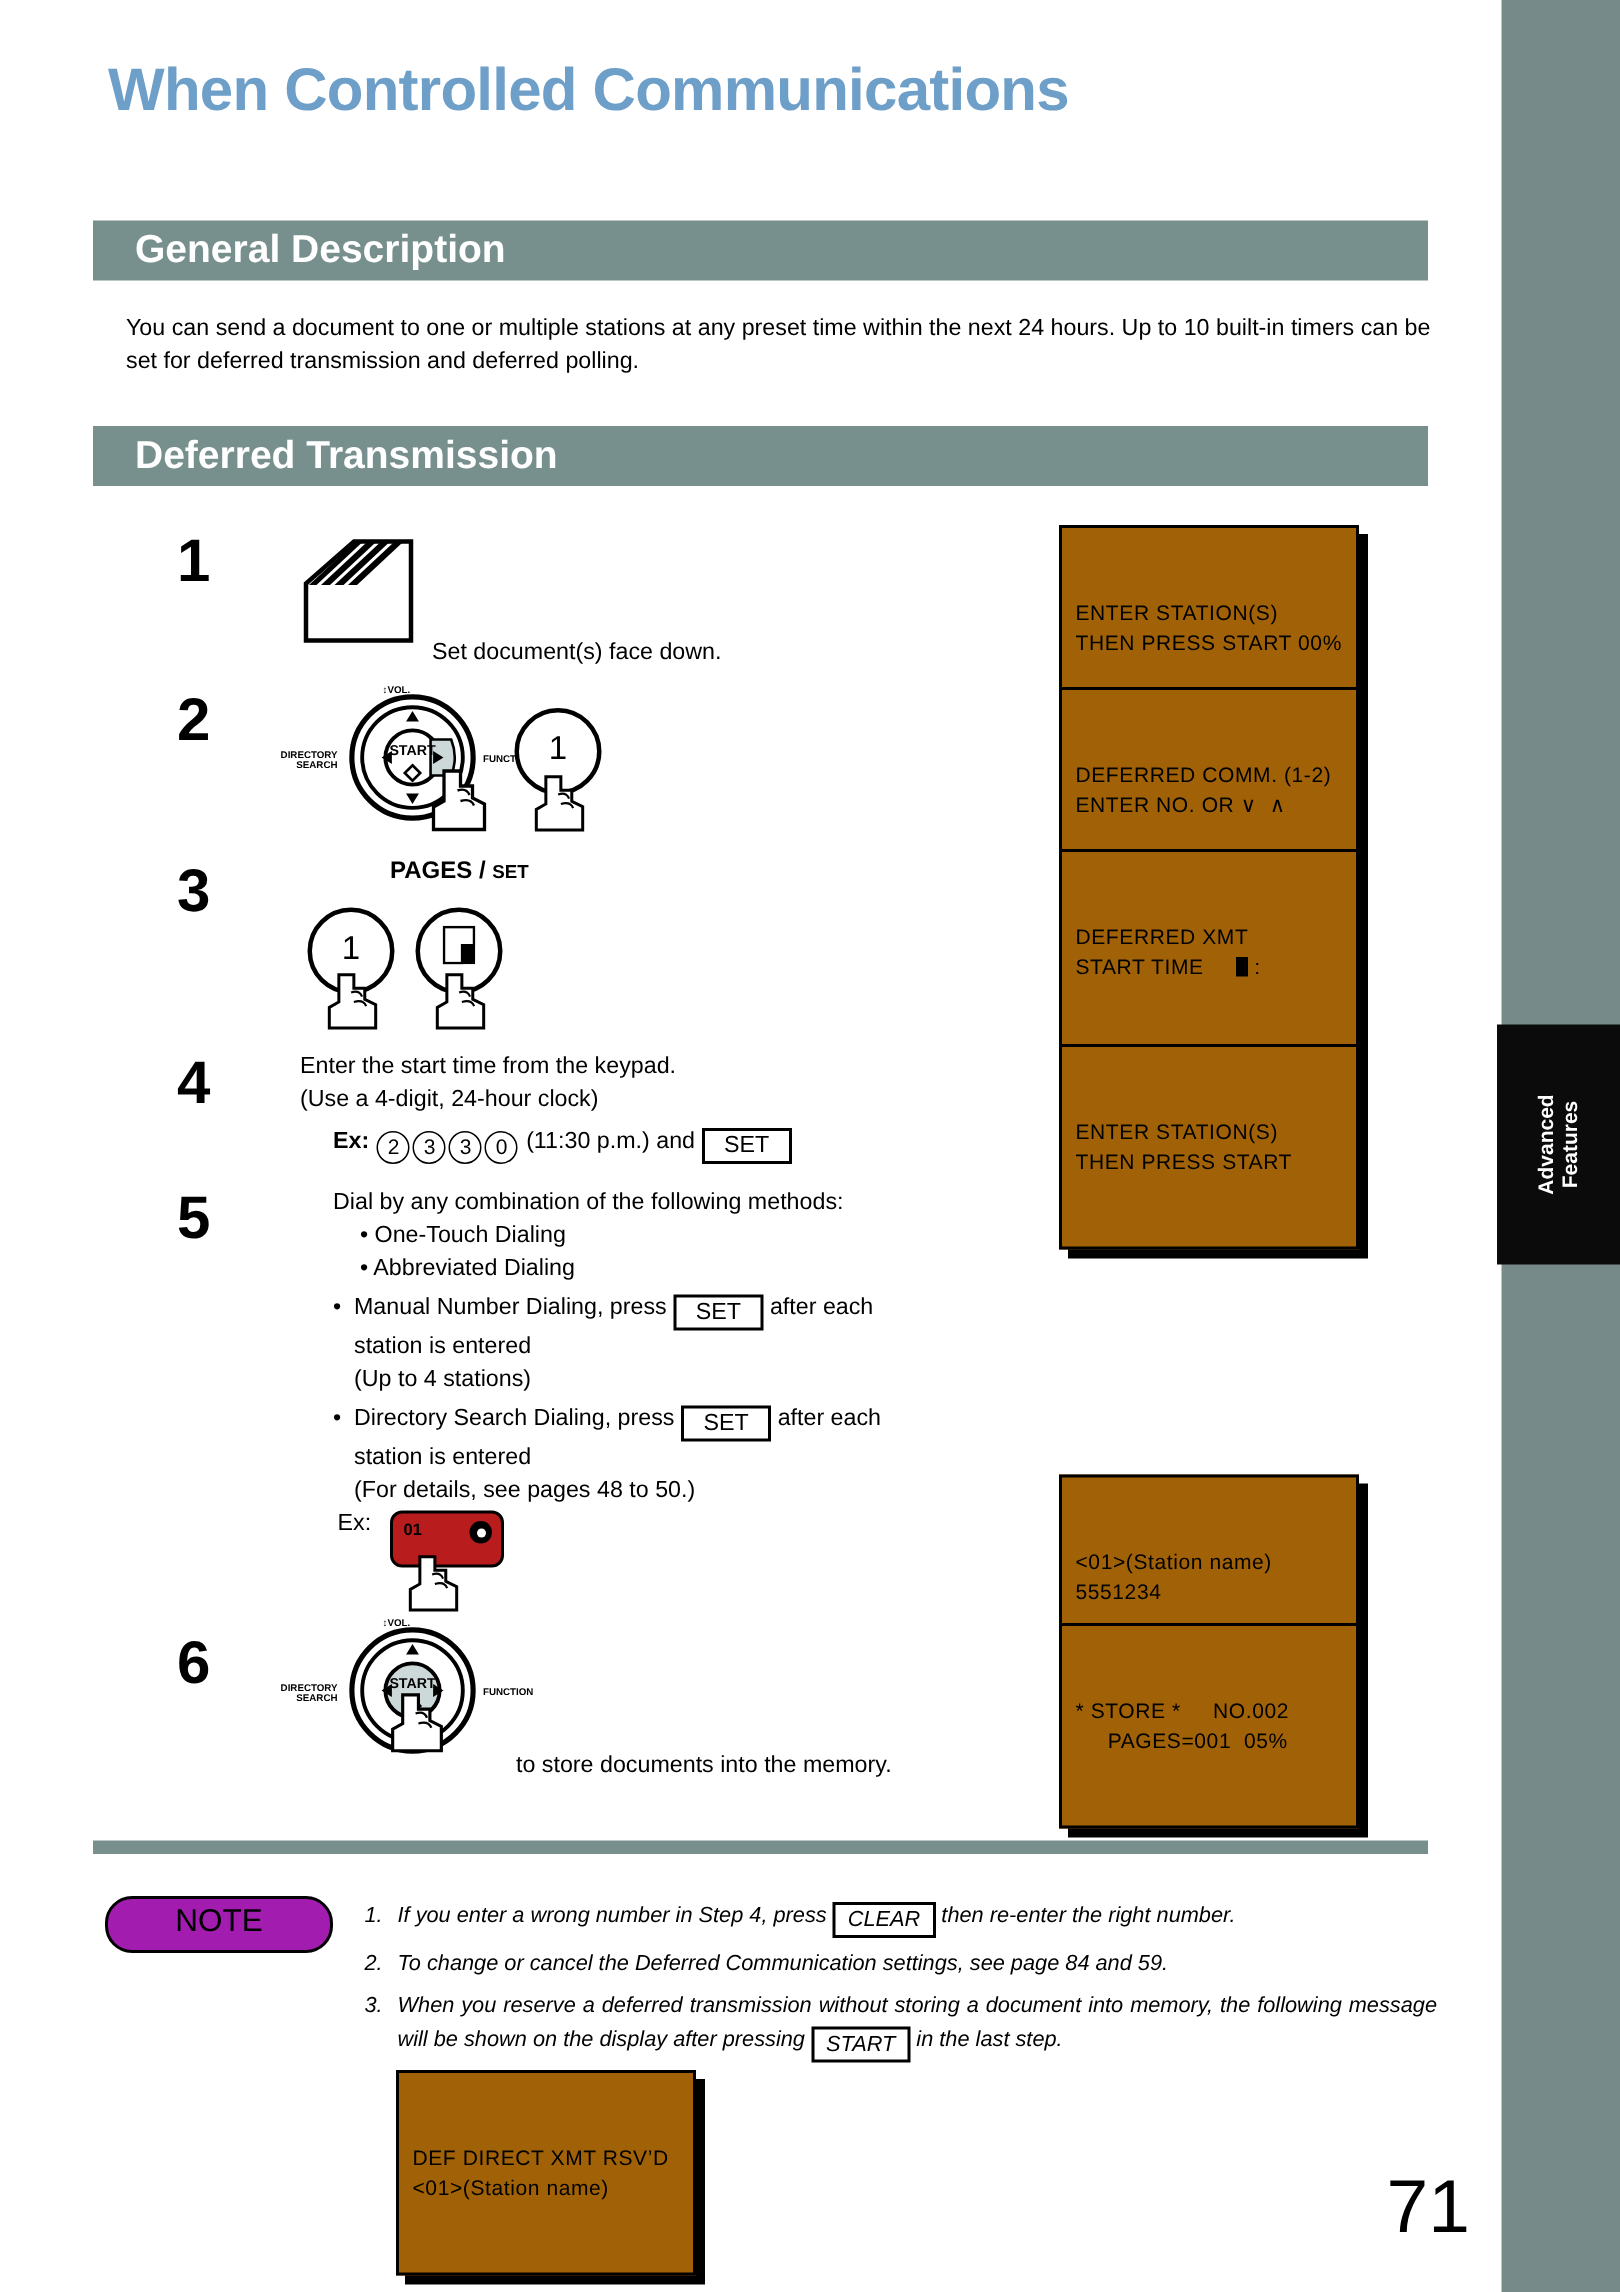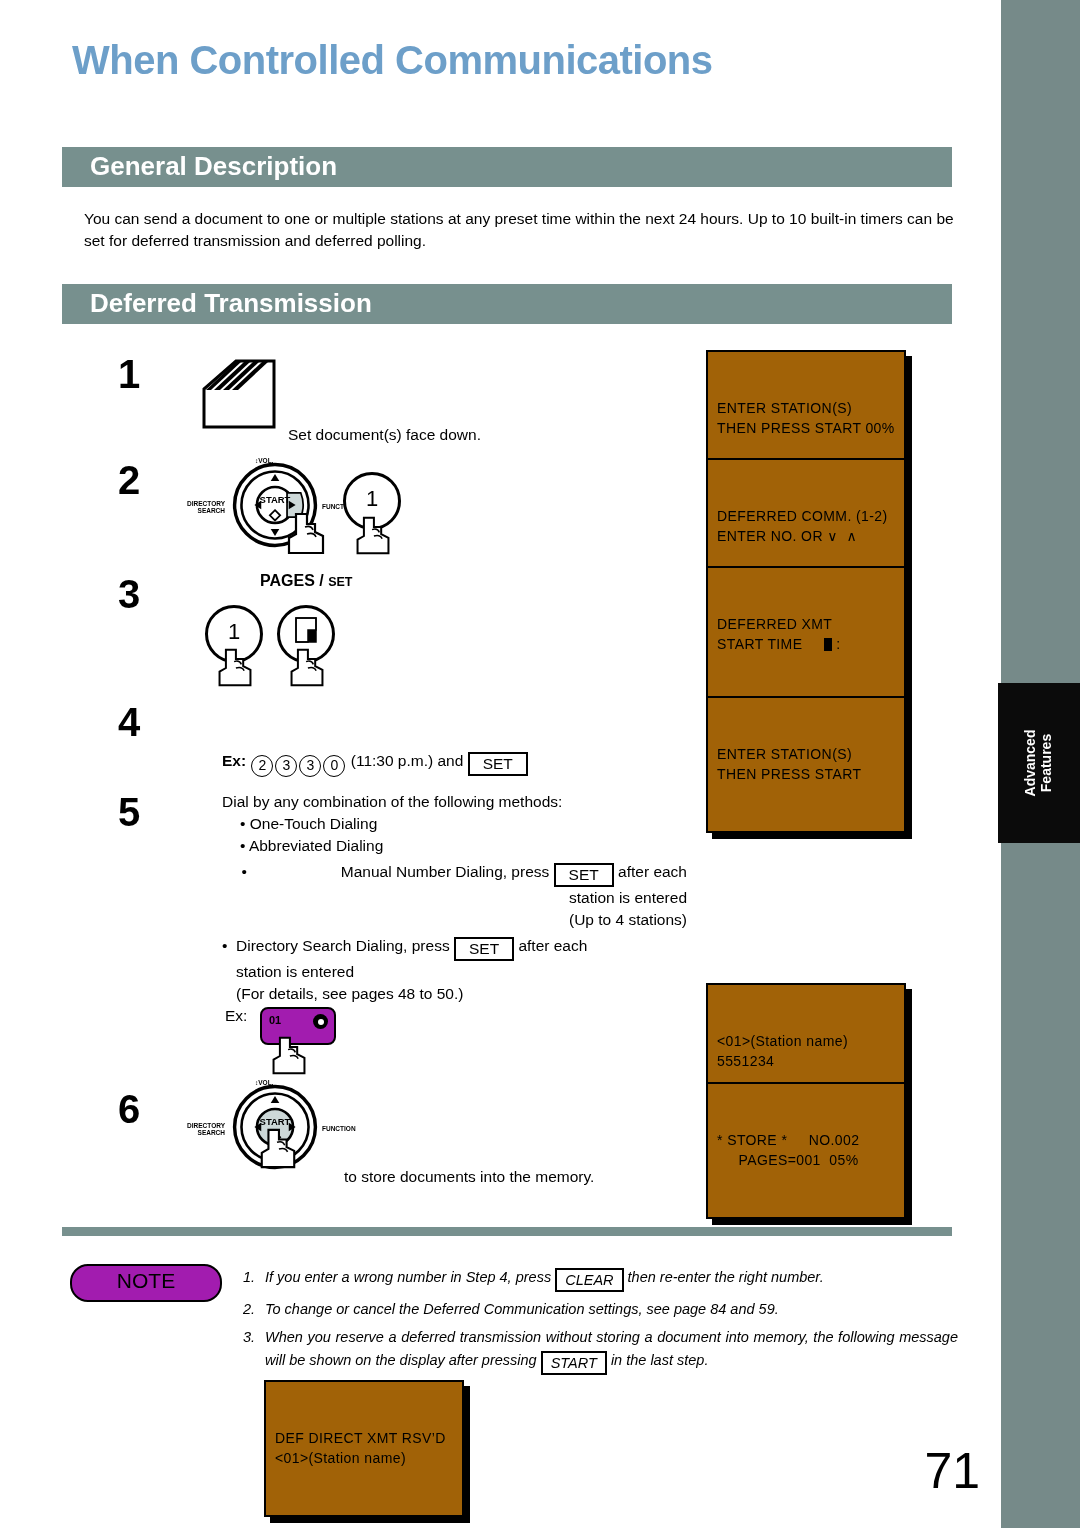--- a/index.html
+++ b/index.html
@@ -180,21 +180,21 @@
   }
   .copyset .small { font-size: 12.5px; }
 
   
   .onetouch {
     position: absolute;
     width: 72px;
     height: 34px;
     border: 2.5px solid #000;
     border-radius: 8px;
-    background: #a21caf;
+    background: #b91c1c;
   }
   .onetouch .ot-num {
     position: absolute;
     left: 7px;
     top: 5px;
     font-size: 11px;
     font-weight: bold;
   }
   .onetouch .ot-dot {
     position: absolute;
@@ -391,20 +391,24 @@
     <path d="M22 15 Q28 13 30 18" fill="none" stroke="#000" stroke-width="1.6"></path>
     <path d="M24 22 Q31 20 33 25" fill="none" stroke="#000" stroke-width="1.6"></path>
   </svg>
 
   <div class="lcd" style="left:706px; top:566px;">
     <span class="l2">DEFERRED XMT</span><span class="l2"><span>START TIME     </span><span class="cursor-block"></span><span> :</span></span>
   </div>
 
   <div class="stepnum" style="left:118px; top:700px;">4</div>
 
+  <div class="step-text" style="left:200px; top:700px; width:470px;">
+    <span>Enter the start time from the keypad.</span><br>
+    <span>(Use a 4-digit, 24-hour clock)</span>
+  </div>
 
   <div class="step-text" style="left:222px; top:750px; width:460px; font-weight:normal;">
     <b>Ex:</b>
     <span class="circdigit">2</span><span class="circdigit">3</span><span class="circdigit">3</span><span class="circdigit">0</span>
     <span>(11:30 p.m.) and</span>
     <span class="keycap">SET</span>
   </div>
 
   <div class="lcd" style="left:706px; top:696px;">
     <span class="l2">ENTER STATION(S)</span><span class="l2">THEN PRESS START</span>
@@ -414,21 +418,21 @@
 
   <div class="step-text" style="left:222px; top:791px; width:460px;">Dial by any combination of the following methods:</div>
 
   <div class="step-text" style="left:240px; top:813px; width:450px;">
     • <span>One-Touch Dialing</span>
   </div>
   <div class="step-text" style="left:240px; top:835px; width:450px;">
     • <span>Abbreviated Dialing</span>
   </div>
 
-  <div class="step-text" style="left:222px; top:861px; width:465px;text-align:right;">
+  <div class="step-text" style="left:222px; top:861px; width:465px;">
     <span style="display:inline-block; width:14px; vertical-align:top;">•</span><span style="display:inline-block; width:440px; vertical-align:top;"><span>Manual  Number  Dialing,  press</span> <span class="keycap">SET</span> <span>after  each</span><br><span>station is entered</span><br><span>(Up to 4 stations)</span></span>
   </div>
 
   <div class="step-text" style="left:222px; top:935px; width:465px;">
     <span style="display:inline-block; width:14px; vertical-align:top;">•</span><span style="display:inline-block; width:440px; vertical-align:top;"><span>Directory  Search  Dialing,  press</span> <span class="keycap">SET</span> <span>after  each</span><br><span>station is entered</span><br><span>(For details, see pages 48 to 50.)</span></span>
   </div>
 
   <div class="step-text" style="left:225px; top:1005px;">Ex:</div>
   <div class="onetouch" style="left:260px; top:1007px;">
     <span class="ot-num">01</span>

